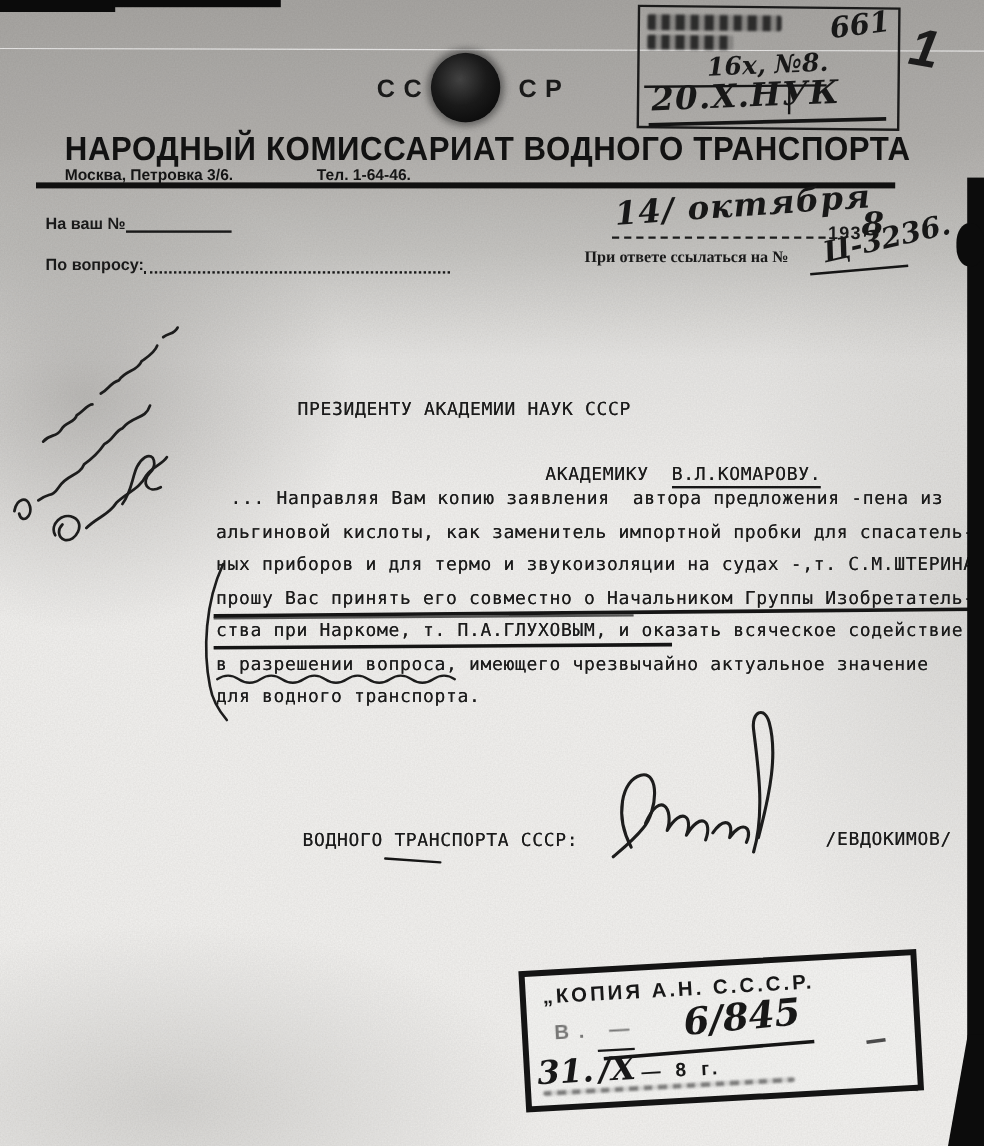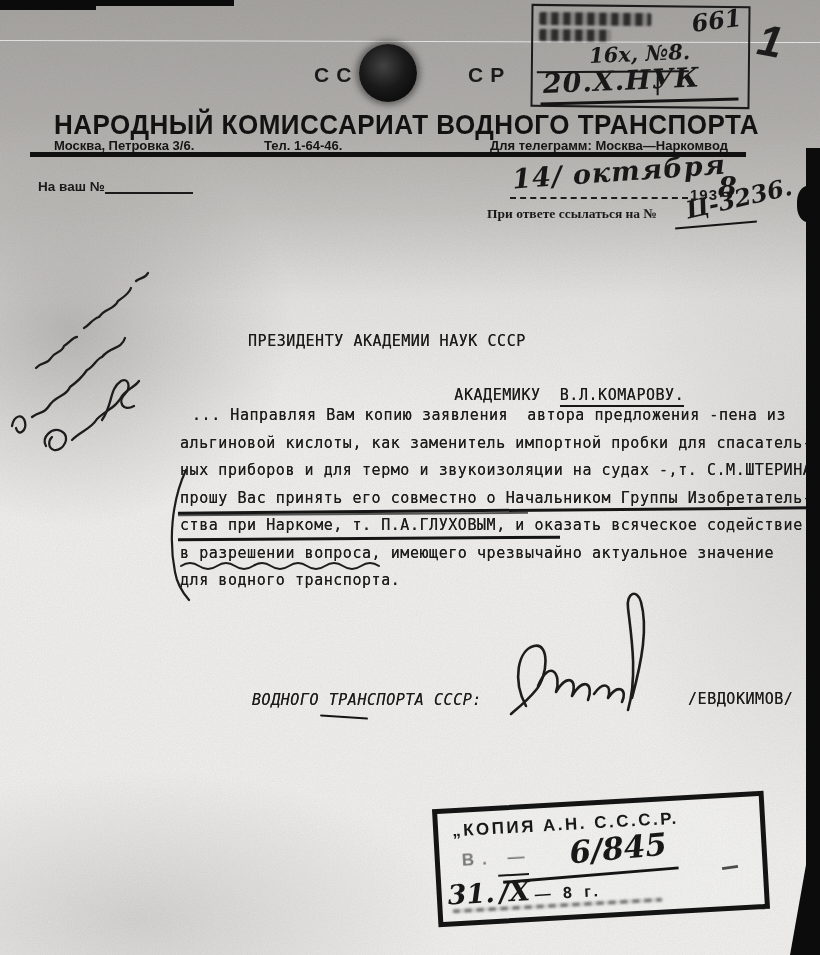--- a/index.html
+++ b/index.html
@@ -60,30 +60,32 @@
     <div class="abs stroke" style="left:4px;top:64px;width:152px;height:2px;transform:rotate(-1deg);"></div>
     <div class="abs stroke" style="left:124px;top:64px;width:2px;height:24px;"></div>
     <div class="abs hand" style="left:10px;top:58px;font-size:27px;transform:rotate(-3deg);letter-spacing:1px;">20.Х.НУК</div>
     <div class="abs stroke" style="left:8px;top:93px;width:198px;height:3px;transform:rotate(-2deg);"></div>
   </div>
 
   <div class="abs" style="left:758px;top:16px;font-size:44px;font-style:italic;font-weight:bold;transform:rotate(10deg);color:#1c1c1c;">1</div>
 
   <div class="abs emblem-letters" style="left:314px;top:63px;">СС</div>
   <div class="abs emblem-circle" style="left:359px;top:44px;"></div>
-  <div class="abs emblem-letters" style="left:432px;top:63px;margin-left:36px;">СР</div>
+  <div class="abs emblem-letters" style="left:432px;top:63px;">СР</div>
 
   <div class="abs lh-title" style="left:54px;top:108px;">НАРОДНЫЙ КОМИССАРИАТ ВОДНОГО ТРАНСПОРТА</div>
   <div class="abs lh-sub" style="left:54px;top:138px;text-align:center;">Москва, Петровка 3/6.</div>
   <div class="abs lh-sub" style="left:228px;top:138px;margin-left:36px;">Тел. 1-64-46.</div>
-  <div class="abs lh-sub" style="left:490px;top:138px;">Для телеграмм: Москва—Наркомвод</div>
   <div class="abs rule" style="left:30px;top:152px;width:716px;height:5px;"></div>
 
   <div class="abs ref-label" style="left:38px;top:179px;">
     <span>На ваш №</span><span class="dashline" style="width:88px;"></span>
+  </div>
+  <div class="abs ref-label" style="left:38px;top:213px;">
+    <span>По вопросу:</span><span class="dotline" style="width:255px;"></span>
   </div>
 
   <div class="abs hand" style="left:512px;top:156px;font-size:27px;transform:rotate(-4deg);letter-spacing:1px;">14/ октября</div>
   <div class="abs" style="left:510px;top:197px;width:178px;border-bottom:2px dashed #1d1d1d;"></div>
   <div class="abs ref-label" style="left:690px;top:186px;font-size:15px;letter-spacing:1px;">193</div>
   <div class="abs hand" style="left:718px;top:172px;font-size:27px;">8</div>
   <div class="abs ref-label" style="left:487px;top:206px;font-family:Liberation Serif, serif;">При ответе ссылаться на №</div>
   <div class="abs hand" style="left:686px;top:196px;font-size:24px;transform:rotate(-13deg);transform-origin:left center;">Ц-3236.</div>
   <div class="abs stroke" style="left:675px;top:224px;width:82px;height:2px;transform:rotate(-5deg);"></div>
 
@@ -114,21 +116,21 @@
   <div class="abs stroke" style="left:178px;top:509px;width:632px;height:3px;transform:rotate(-.5deg);"></div>
   <div class="abs stroke" style="left:178px;top:513px;width:350px;height:2px;opacity:.7;transform:rotate(-.4deg);"></div>
   <div class="abs stroke" style="left:178px;top:537px;width:382px;height:2.5px;transform:rotate(-.4deg);"></div>
   <svg class="deco" style="left:179px;top:560px;" width="220" height="10" viewBox="0 0 220 10">
     <path stroke-width="2" d="M2,6 q9,-6 18,0 t18,0 t18,0 t18,0 t18,0 t18,0 t18,0 t18,0 t18,0 t18,0 t18,0"></path>
   </svg>
   <svg class="deco" style="left:164px;top:468px;" width="28" height="136" viewBox="0 0 28 136">
     <path stroke-width="2.2" d="M22,2 C7,34 5,74 11,104 C13,116 19,125 25,132"></path>
   </svg>
 
-  <div class="abs tw bodyline" style="left:252px;top:691px;line-height:18px;font-style:italic;">ВОДНОГО ТРАНСПОРТА СССР:</div>
+  <div class="abs tw bodyline" style="left:252px;top:691px;line-height:18px;">ВОДНОГО ТРАНСПОРТА СССР:</div>
   <svg class="deco" style="left:498px;top:588px;" width="175" height="150" viewBox="0 0 175 150">
     <g stroke-width="2.6">
       <path d="M28,118 C14,92 20,62 36,58 C52,54 50,88 38,102 C30,112 20,120 13,126"></path>
       <path d="M40,98 C52,70 64,86 58,104 C70,84 80,92 74,108 C86,88 96,96 90,112"></path>
       <path d="M96,106 C106,92 114,97 110,110 C120,95 130,101 124,114"></path>
       <path d="M134,110 C144,72 150,40 143,14 C139,0 128,5 130,20 C133,46 140,88 130,122"></path>
     </g>
   </svg>
   <div class="abs stroke" style="left:320px;top:716px;width:48px;height:2px;transform:rotate(4deg);border-radius:2px;"></div>
   <div class="abs tw bodyline" style="left:688px;top:686px;">/ЕВДОКИМОВ/</div>

